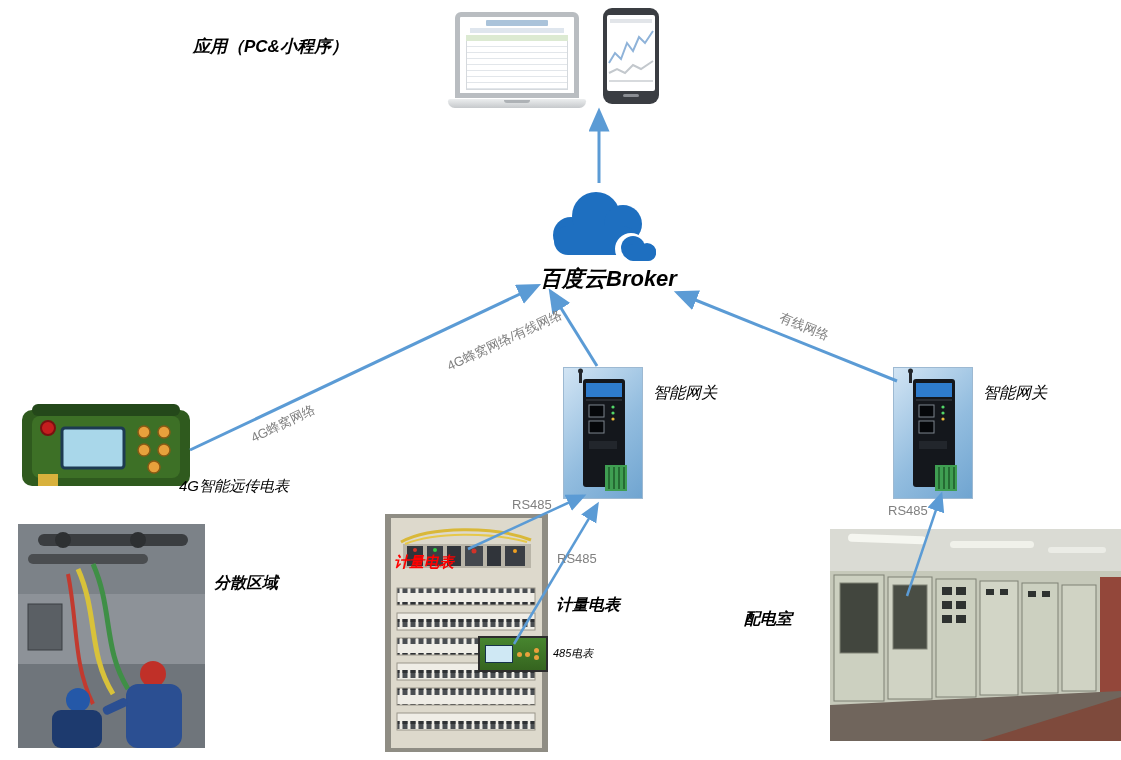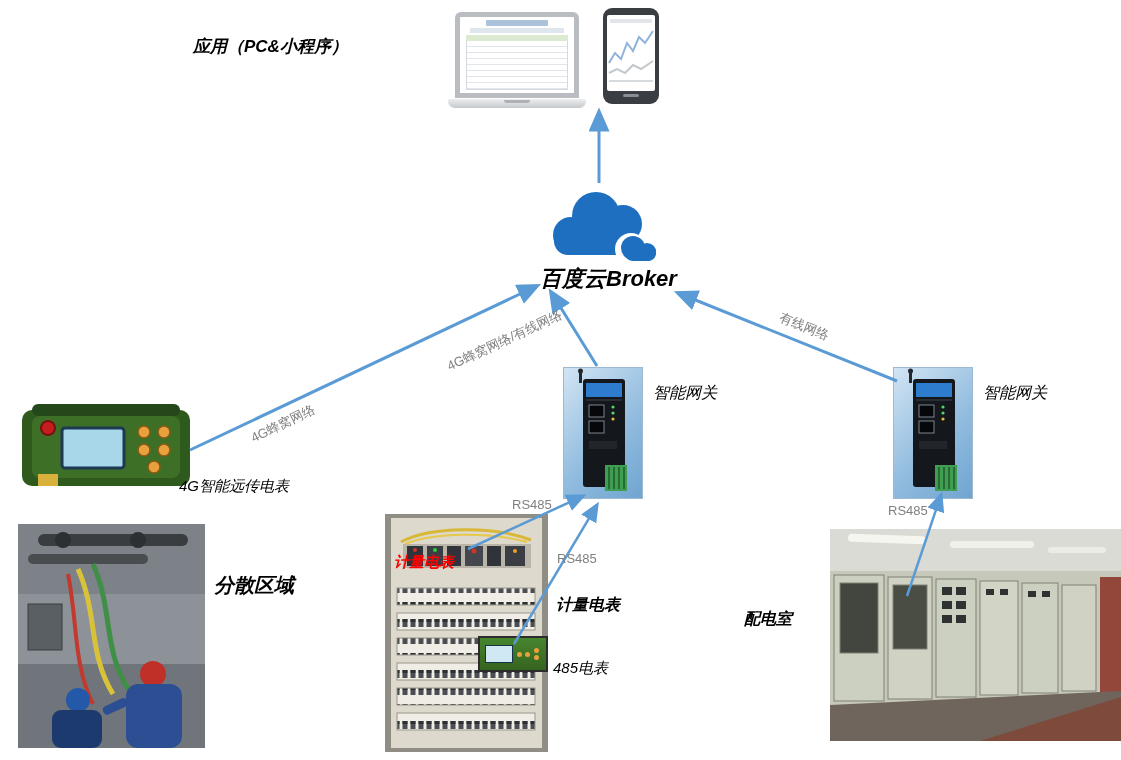--- a/index.html
+++ b/index.html
@@ -65,25 +65,25 @@
   .m485-btns i{display:block;width:5px;height:5px;border-radius:50%;background:#e8a13c;}
   .m485-btn2{display:flex;gap:3px;}
   .m485-btn2 i{display:block;width:5px;height:5px;border-radius:50%;background:#e8a13c;}
 
   
   .app-label{left:193px;top:37px;font-size:17px;}
   .cloud-label{left:540px;top:266px;width:126px;text-align:right;font-size:22px;}
   .meter4g-label{left:167px;top:477px;font-size:15px;margin-left:12px;}
   .gw-mid-label{left:653px;top:383px;font-size:16px;}
   .gw-right-label{left:983px;top:383px;font-size:16px;}
-  .area-left-label{left:214px;top:573px;font-size:20px;}
+  .area-left-label{left:214px;top:573px;font-size:16px;}
   .area-mid-label{left:556px;top:595px;font-size:16px;}
   .area-right-label{left:744px;top:609px;font-size:16px;}
   .red-label{left:394px;top:553px;font-size:15px;font-weight:bold;color:var(--red-label);}
-  .meter485-label{left:553px;top:647px;font-size:15px;margin-top:12px;}
+  .meter485-label{left:553px;top:647px;font-size:11px;}
 
   .link-left{left:252px;top:430px;transform:rotate(-26deg);}
   .link-mid{left:448px;top:358px;transform:rotate(-25deg);}
   .link-right{left:780px;top:308px;transform:rotate(22deg);}
   .rs485-a{left:512px;top:497px;}
   .rs485-b{left:557px;top:551px;}
   .rs485-c{left:888px;top:503px;}
 </style>
 </head>
 <body>

